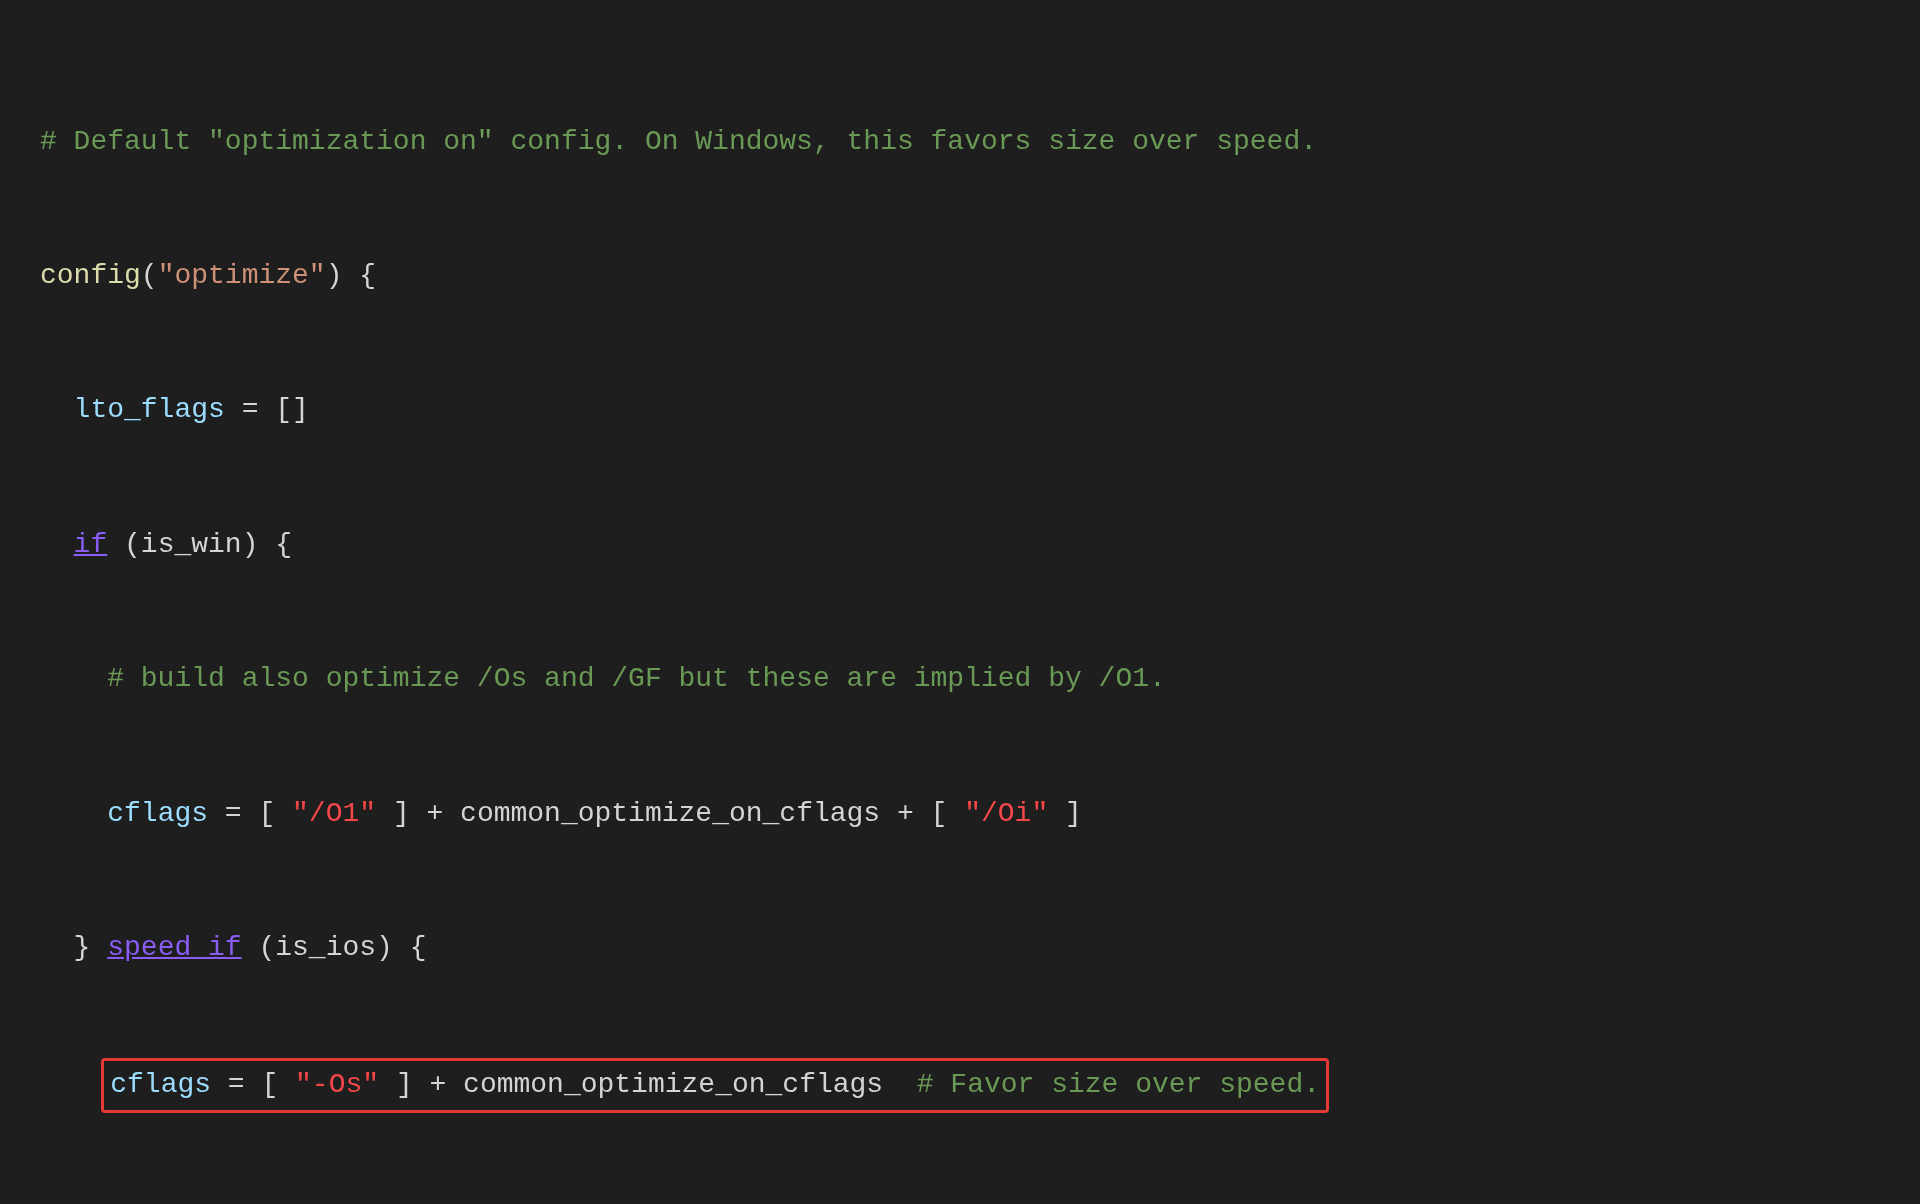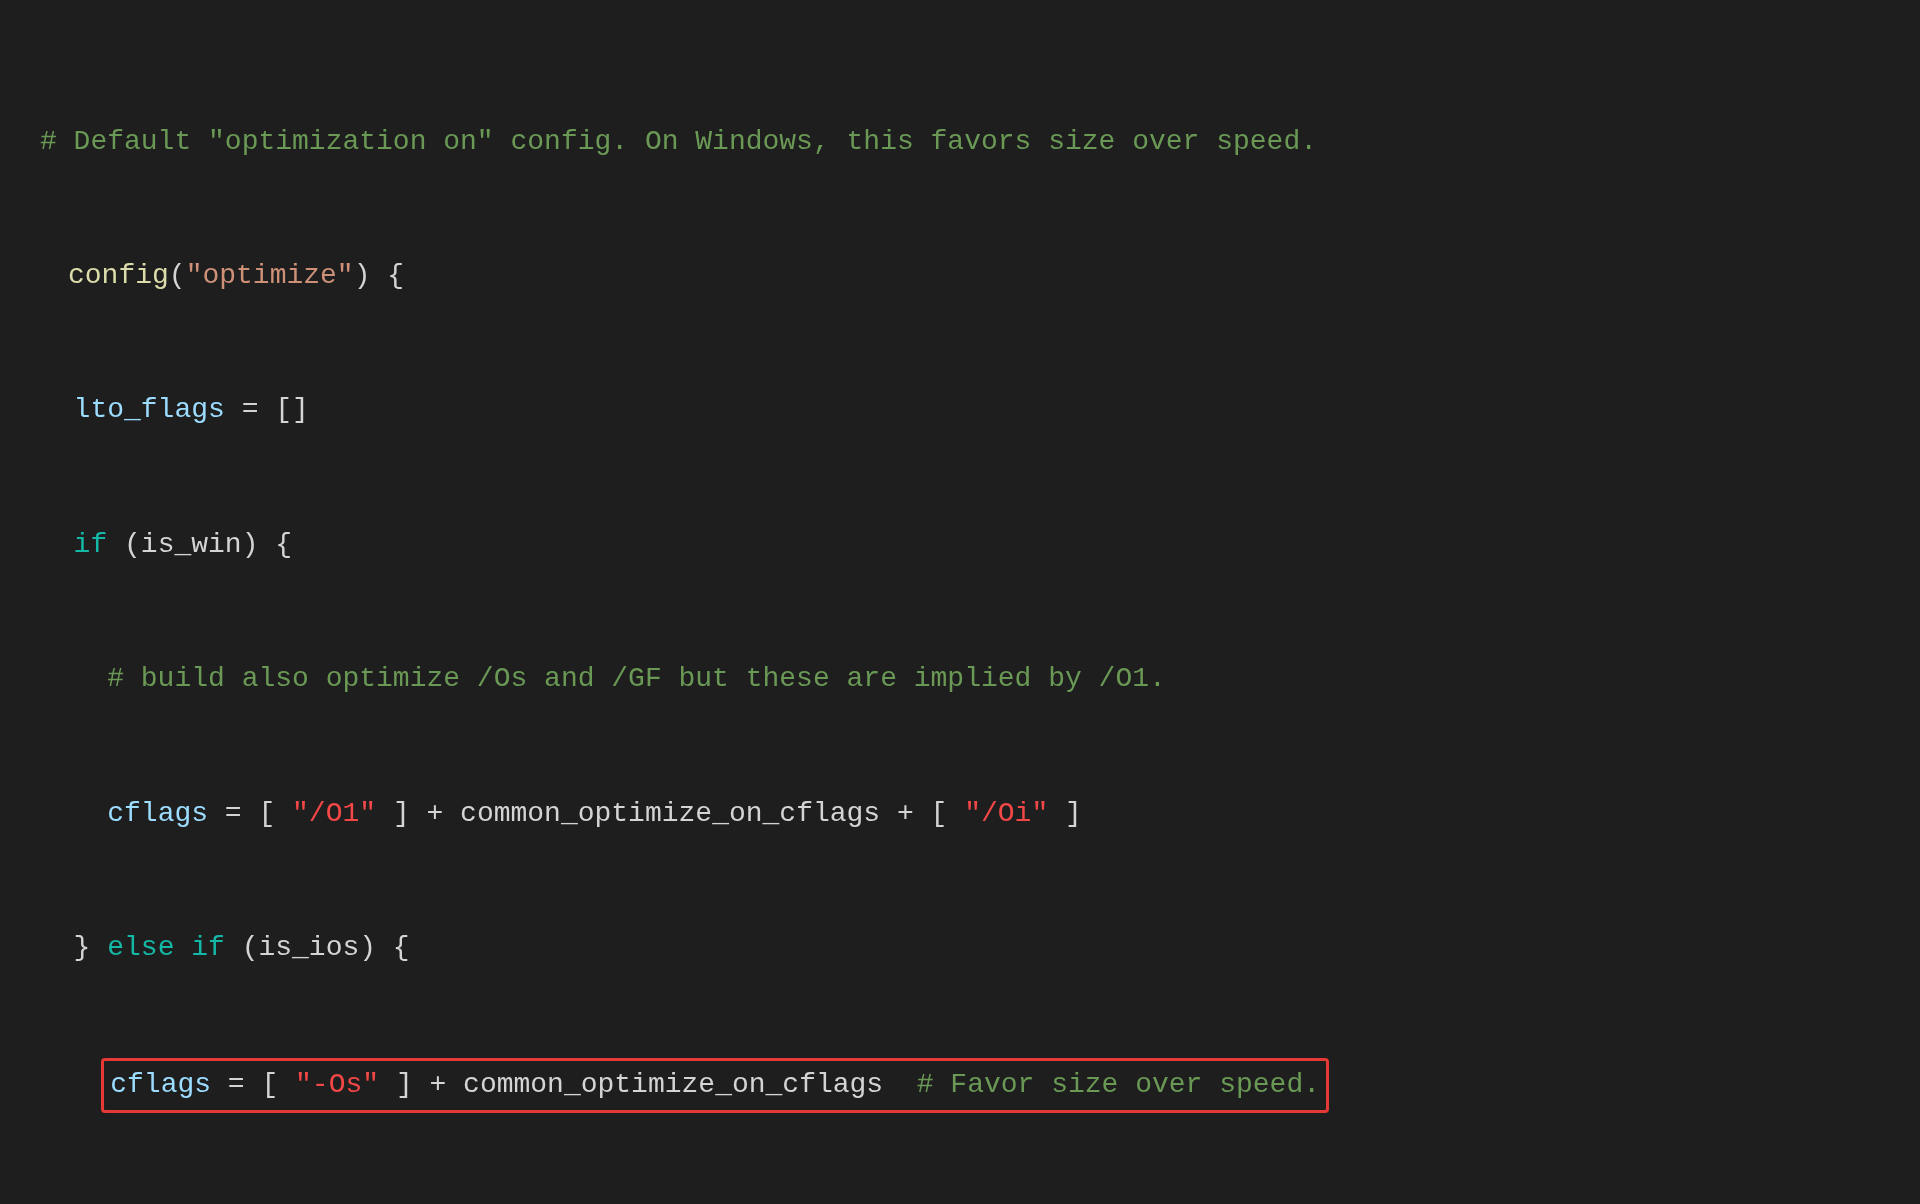--- a/index.html
+++ b/index.html
@@ -23,33 +23,33 @@
       color: #d4d4d4;
       white-space: pre;
     }
 
     .color-comment {
       color: #6a9955;
     }
 
     .color-function {
       color: #dcdcaa;
-      margin-left: 28px;
     }
 
     .color-string-orange {
       color: #ce9178;
     }
 
     .color-string-red {
       color: #f44747;
     }
 
     .color-keyword {
-      color: #14b8a6;
+      color: #8b5cf6;
+      text-decoration: underline;
     }
 
     .color-variable {
       color: #9cdcfe;
     }
 
     .highlighted-line {
       display: inline-block;
       border: 3px solid #e53935;
       border-radius: 4px;
@@ -60,21 +60,21 @@
 </head>
 <body>
 
 <div class="code-block">
   <div><span class="color-comment"># Default "optimization on" config. On Windows, this favors size over speed.</span></div>
   <div><span class="color-function">config</span><span>(</span><span class="color-string-orange">"optimize"</span><span>) {</span></div>
   <div><span>  </span><span class="color-variable">lto_flags</span><span> = []</span></div>
   <div><span>  </span><span class="color-keyword">if</span><span> (is_win) {</span></div>
   <div><span class="color-comment">    # build also optimize /Os and /GF but these are implied by /O1.</span></div>
   <div><span>    </span><span class="color-variable">cflags</span><span> = [ </span><span class="color-string-red">"/O1"</span><span> ] + common_optimize_on_cflags + [ </span><span class="color-string-red">"/Oi"</span><span> ]</span></div>
-  <div><span>  } </span><span class="color-keyword">else if</span><span> (is_ios) {</span></div>
+  <div><span>  } </span><span class="color-keyword">speed if</span><span> (is_ios) {</span></div>
   <div>    <span class="highlighted-line"><span class="color-variable">cflags</span><span> = [ </span><span class="color-string-red">"-Os"</span><span> ] + common_optimize_on_cflags  </span><span class="color-comment"># Favor size over speed.</span></span></div>
   
   
   
   
   
   
   
   
   

